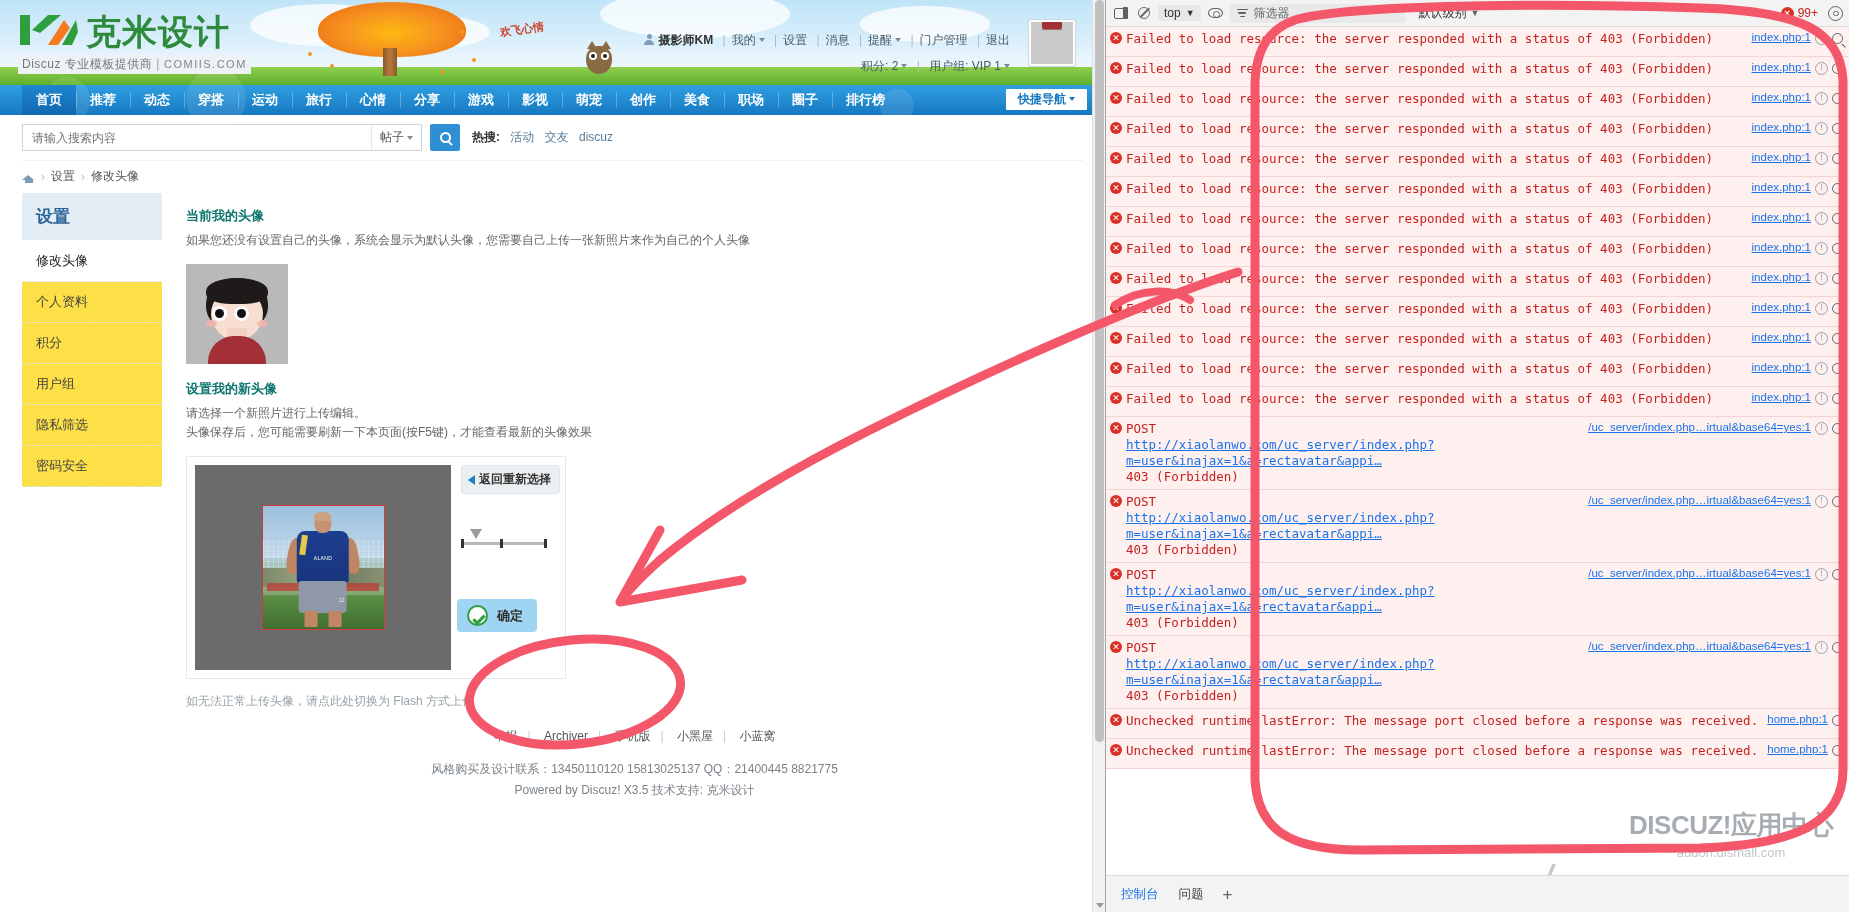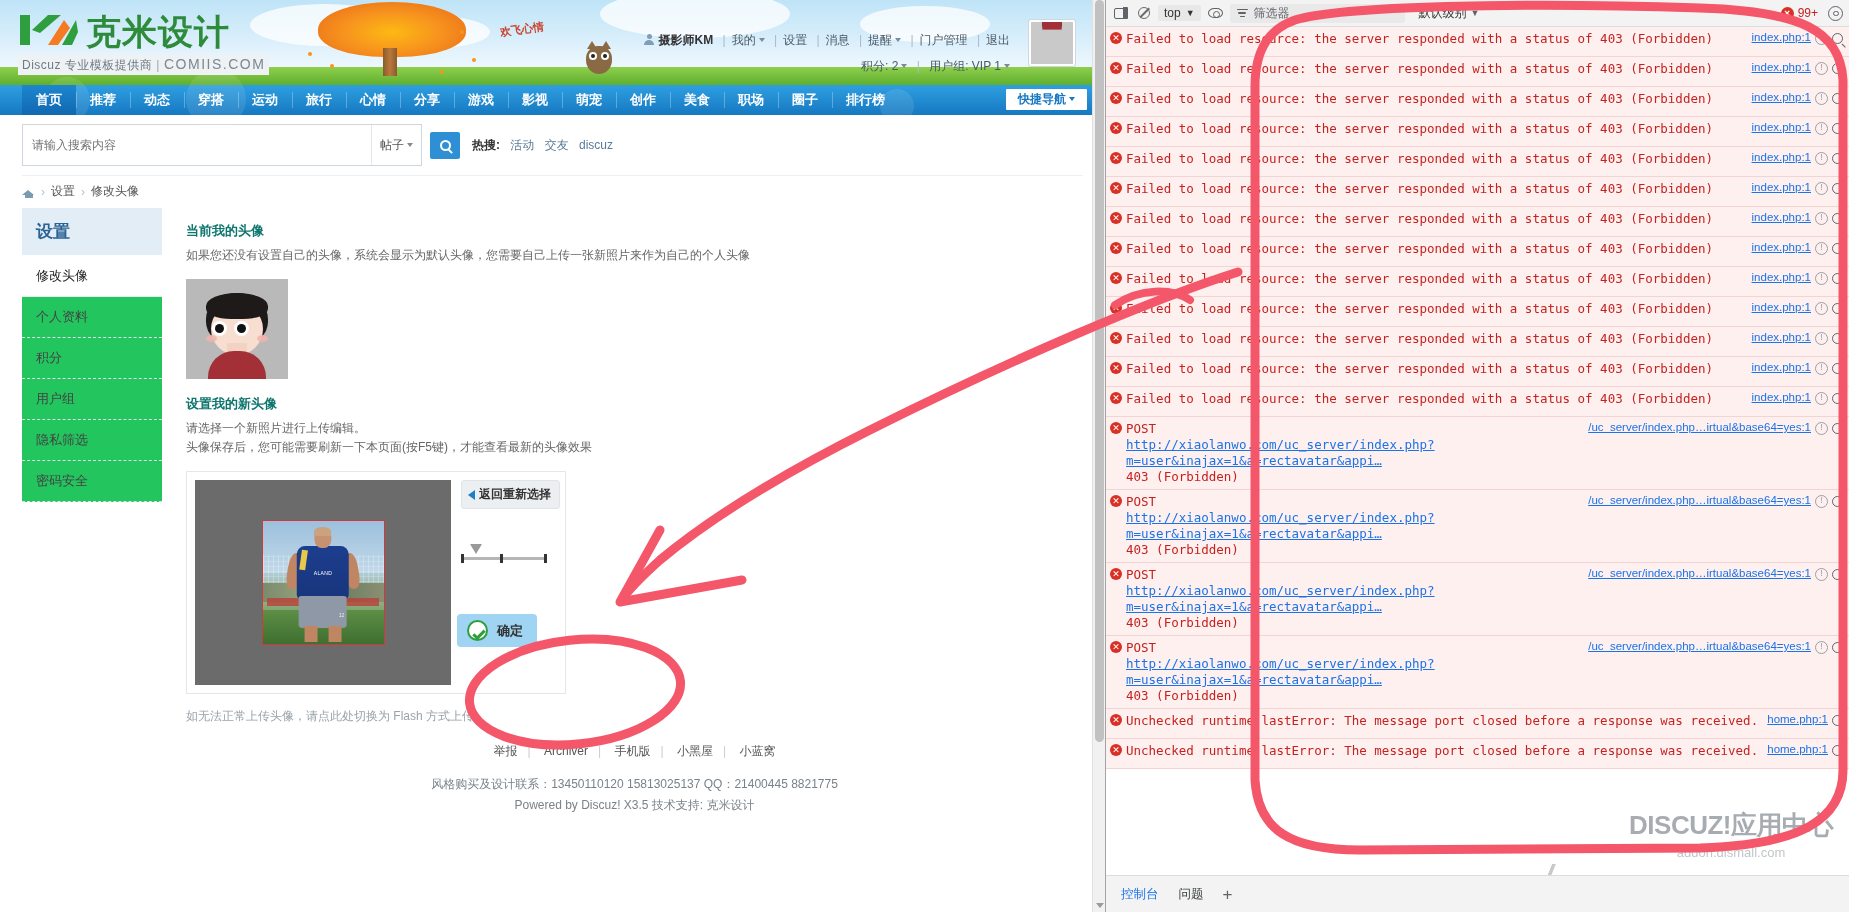--- a/index.html
+++ b/index.html
@@ -44,21 +44,21 @@
     letter-spacing: 1px; line-height: 1; 
     font-family:"DejaVu Sans","Liberation Sans",sans-serif;
   }
   .logo-sub {
     margin-top: 5px;
     font-size: 12px; color:#6f7b84;
     background:#eef2f4; display:inline-block; padding:1px 4px;
     letter-spacing:.5px;
   }
   .logo-sub .dot { color:#9aa6ad; margin:0 4px; }
-  .logo-sub .com { color:#7b8891; letter-spacing:1.5px; font-size:14px;}
+  .logo-sub .com { color:#7b8891; letter-spacing:1.5px; font-size:11px;}
 
   
   .tree { position:absolute; left:300px; top:0px; width:180px; height:85px; }
   .tree .crown {
     position:absolute; left:18px; top:2px; width:148px; height:55px;
     background: radial-gradient(ellipse at 50% 55%, #fdb913 0%, #f7941e 45%, #ef7b1a 75%, #e8691a 100%);
     border-radius: 50% 50% 45% 45%;
   }
   .tree .trunk {
     position:absolute; left:83px; top:48px; width:14px; height:28px;
@@ -116,21 +116,21 @@
   .quicknav {
     position:absolute; right:18px; top:4px;
     background:#fff; color:#1678c2; font-size:12px; font-weight:bold;
     border-radius:1px; padding:3px 12px; line-height:15px;
   }
   .quicknav .caret { border-top-color:#1678c2; }
 
   
   .searchrow { padding:9px 22px 9px 22px; display:flex; align-items:center; }
   .searchbox {
-    display:flex; align-items:stretch; border:1px solid #cdd6dc; height:42px;
+    display:flex; align-items:stretch; border:1px solid #cdd6dc; height:27px;
     width:400px; background:#fff;
   }
   .searchbox input {
     flex:1; border:none; outline:none; padding:0 9px; font-size:12px; color:#999;
     font-family:"Liberation Sans",sans-serif;
   }
   .sel-type {
     border-left:1px solid #e2e8ec; padding:0 8px; font-size:12px; color:#555;
     display:flex; align-items:center; min-width:46px;
   }
@@ -161,21 +161,21 @@
 
   
   .page { margin:0 22px; display:flex; align-items:stretch; min-height:480px; }
   .sidebar { width:140px; background:#fff; }
   .sidebar .title {
     background:#e3edf5; color:#2a6496; font-size:17px; font-weight:bold;
     padding:12px 14px; border-bottom:1px solid #fff;
   }
   .sidebar .item {
     padding:11px 14px; font-size:13px; color:#444; cursor:pointer;
-    border-bottom:1px dashed #dde6ec; background:#22c55e;
+    border-bottom:1px dashed #dde6ec; background:#fde047;
   }
   .sidebar .item.active { background:#fff; color:#222; border-bottom:1px solid #e6ecf0; }
   .content { flex:1; padding:14px 0 0 24px; }
 
   .sec-title { font-size:13px; font-weight:bold; color:#0f766e; margin-bottom:6px;}
   .sec-desc { font-size:12px; color:#666; line-height:19px; }
 
   .cur-avatar {
     width:102px; height:100px; background:#b9b9b9; margin:14px 0 16px 0;
     position:relative; overflow:hidden;

